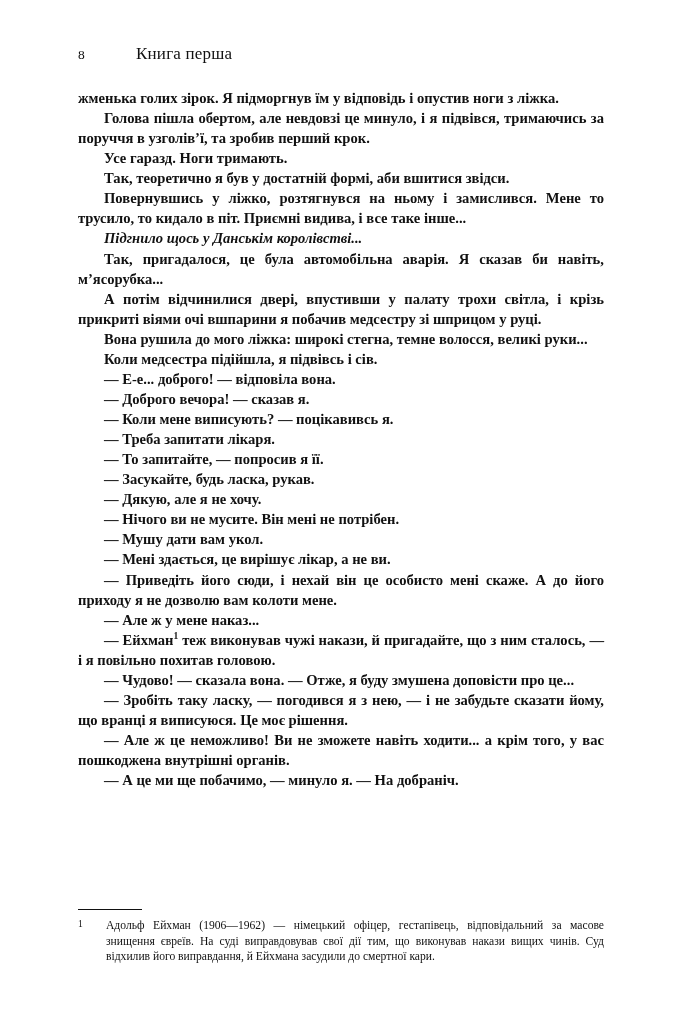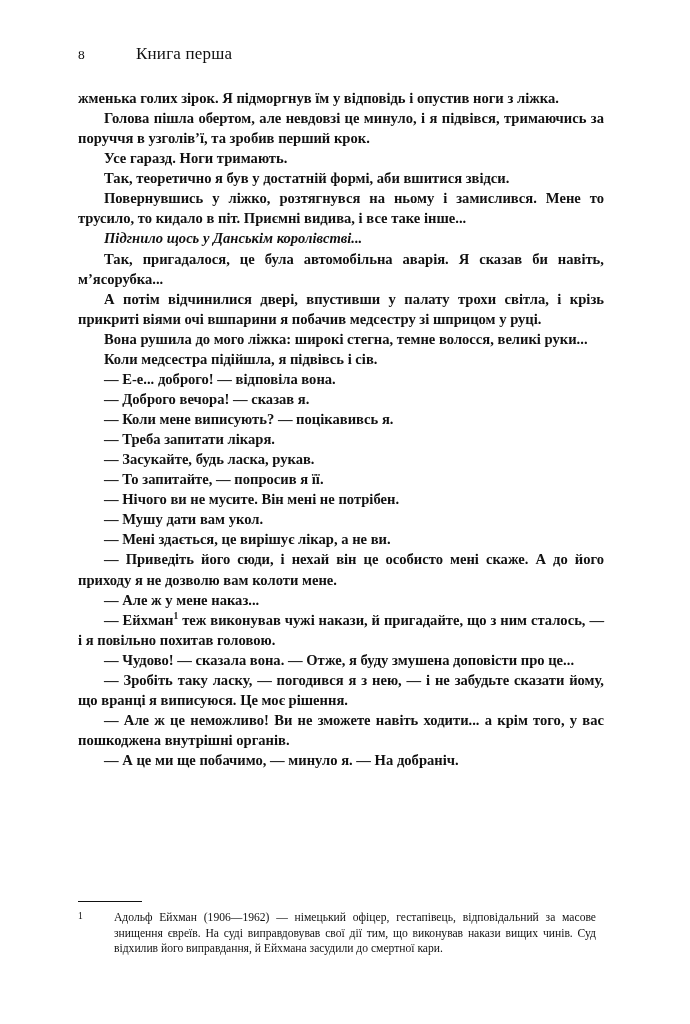--- a/index.html
+++ b/index.html
@@ -88,21 +88,21 @@
     padding-left: 28px;
   }
   .footnote .fn-num {
     position: absolute;
     left: 0;
     top: 0;
     font-size: 9.6px;
     vertical-align: super;
   }
   .footnote p {
-    margin: 8px;
+    margin: 0;
   }
 </style>
 </head>
 <body>
 
 <div class="page">
 
   <div class="header">
     <span class="folio">8</span>
     <span class="running-title">Книга перша</span>
@@ -116,22 +116,23 @@
     <p class="indent">Повернувшись у ліжко, розтягнувся на ньому і замислився. Мене то трусило, то кидало в піт. Приємні видива, і все таке інше...</p>
     <p class="italic">Підгнило щось у Данськім королівстві...</p>
     <p class="indent">Так, пригадалося, це була автомобільна аварія. Я сказав би навіть, м’ясорубка...</p>
     <p class="indent">А потім відчинилися двері, впустивши у палату трохи світла, і крізь прикриті віями очі вшпарини я побачив медсестру зі шприцом у руці.</p>
     <p class="indent">Вона рушила до мого ліжка: широкі стегна, темне волосся, великі руки...</p>
     <p class="indent">Коли медсестра підійшла, я підвівсь і сів.</p>
     <p class="dialogue">— Е-е... доброго! — відповіла вона.</p>
     <p class="dialogue">— Доброго вечора! — сказав я.</p>
     <p class="dialogue">— Коли мене виписують? — поцікавивсь я.</p>
     <p class="dialogue">— Треба запитати лікаря.</p>
+    <p class="dialogue">— То запитайте, — попросив я її.</p>
     <p class="dialogue">— Засукайте, будь ласка, рукав.</p>
-    <p class="dialogue">— То запитайте, — попросив я її.</p>
+    <p class="dialogue">— Дякую, але я не хочу.</p>
     <p class="dialogue">— Нічого ви не мусите. Він мені не потрібен.</p>
     <p class="dialogue">— Мушу дати вам укол.</p>
     <p class="dialogue">— Мені здається, це вирішує лікар, а не ви.</p>
     <p class="dialogue">— Приведіть його сюди, і нехай він це особисто мені скаже. А до його приходу я не дозволю вам колоти мене.</p>
     <p class="dialogue">— Але ж у мене наказ...</p>
     <p class="dialogue"><span>— Ейхман</span><sup class="fnref">1</sup><span> теж виконував чужі накази, й пригадайте, що з ним ста­лось, — і я повільно похитав головою.</span></p>
     <p class="dialogue">— Чудово! — сказала вона. — Отже, я буду змушена доповісти про це...</p>
     <p class="dialogue">— Зробіть таку ласку, — погодився я з нею, — і не забудьте сказати йому, що вранці я виписуюся. Це моє рішення.</p>
     <p class="dialogue">— Але ж це неможливо! Ви не зможете навіть ходити... а крім того, у вас пошкоджена внутрішні органів.</p>
     <p class="dialogue">— А це ми ще побачимо, — минуло я. — На добраніч.</p>

